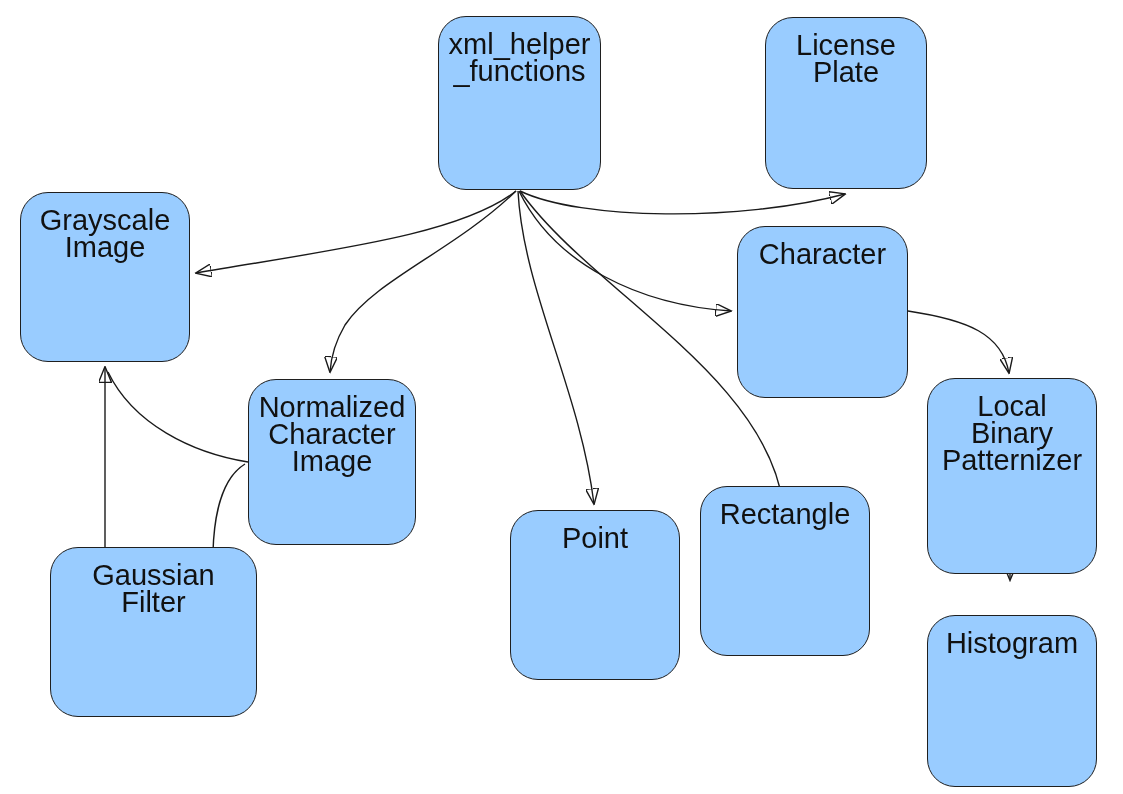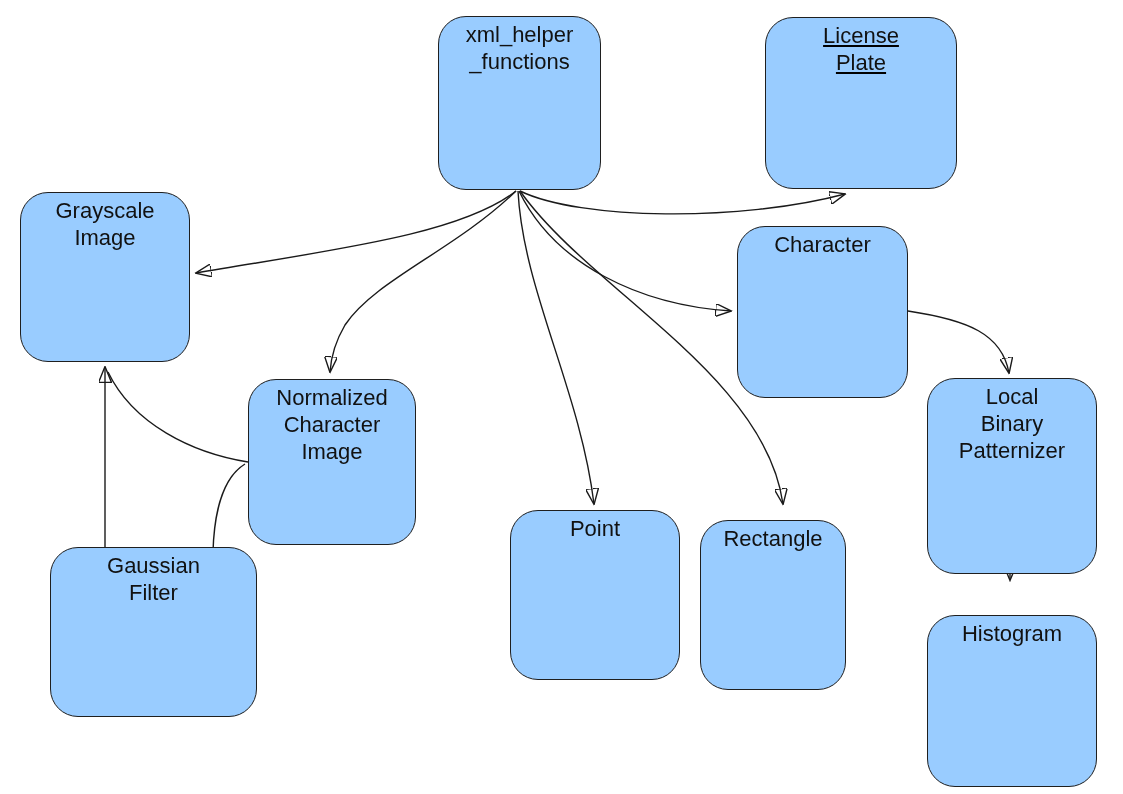--- a/index.html
+++ b/index.html
@@ -29,24 +29,24 @@
   .node {
     position: absolute;
     background: #99CCFF;
     border: 1.6px solid #1f1f1f;
     border-radius: 28px;
     box-sizing: border-box;
     display: block;
   }
   .node-label {
     display: block;
-    padding-top: 4px;
+    padding-top: 14px;
     text-align: center;
     color: #111111;
-    font-size: 22px;
+    font-size: 29px;
     line-height: 27px;
     white-space: pre-line;
     user-select: none;
   }
 </style>
 </head>
 <body>
 
 <div class="canvas">
 
@@ -68,21 +68,21 @@
     <path d="M 105,547 L 105,367" marker-end="url(#arrow)"></path>
     <path d="M 248,462 C 192,453 133,424 108,372"></path>
     <path d="M 245,464 C 222,478 214,515 213,552 C 212,588 207,610 199,625" marker-end="url(#arrow)"></path>
   </svg>
 
   <div class="node" style="left:438px; top:16px; width:163px; height:174px;">
     <span class="node-label">xml_helper
 _functions</span>
   </div>
 
-  <div class="node" style="left:765px; top:17px; width:192px; height:172px;text-decoration:underline;">
+  <div class="node" style="left:765px; top:17px; width:162px; height:172px;">
     <span class="node-label">License
 Plate</span>
   </div>
 
   <div class="node" style="left:20px; top:192px; width:170px; height:170px;">
     <span class="node-label">Grayscale
 Image</span>
   </div>
 
   <div class="node" style="left:737px; top:226px; width:171px; height:172px;">
@@ -98,21 +98,21 @@
   <div class="node" style="left:927px; top:378px; width:170px; height:196px;">
     <span class="node-label">Local
 Binary
 Patternizer</span>
   </div>
 
   <div class="node" style="left:510px; top:510px; width:170px; height:170px;">
     <span class="node-label">Point</span>
   </div>
 
-  <div class="node" style="left:700px; top:520px; width:146px; height:170px;">
+  <div class="node" style="left:700px; top:486px; width:170px; height:170px;border-radius:27px;">
     <span class="node-label">Rectangle</span>
   </div>
 
   <div class="node" style="left:18px; top:547px; width:207px; height:170px;margin-left:32px;">
     <span class="node-label">Gaussian
 Filter</span>
   </div>
 
   <div class="node" style="left:927px; top:585px; width:170px; height:172px;margin-top:30px;">
     <span class="node-label">Histogram</span>

